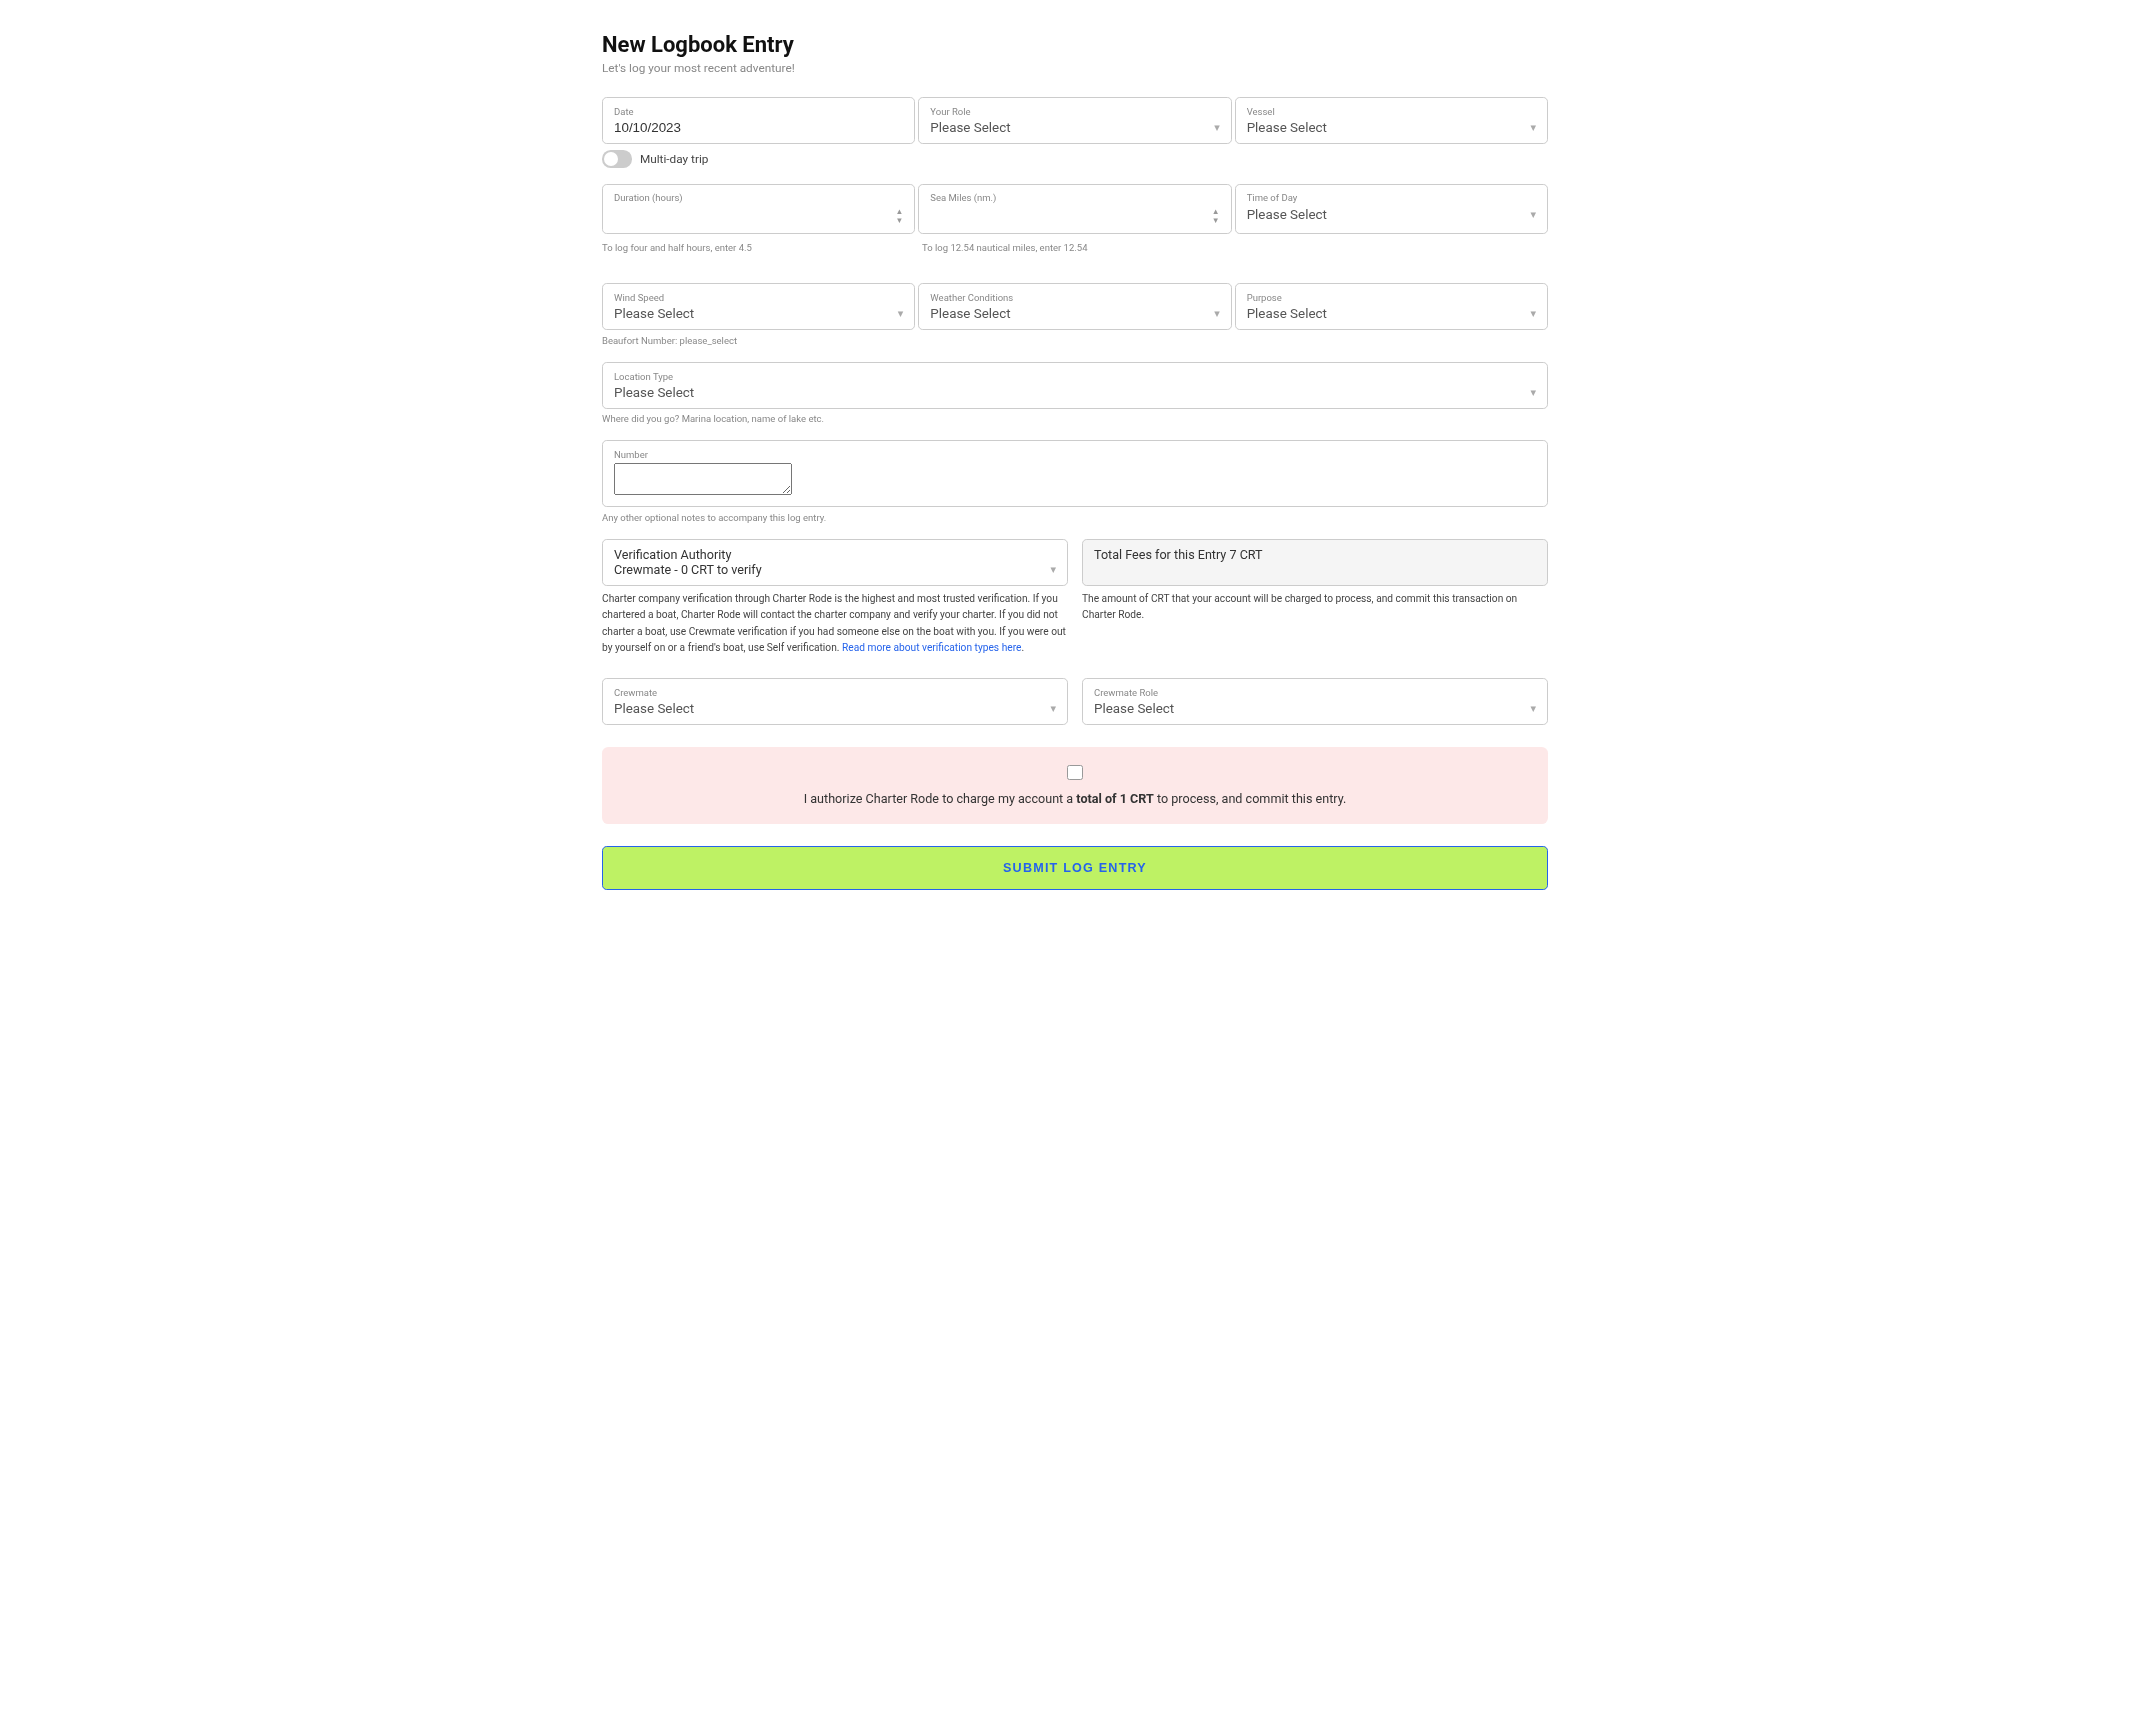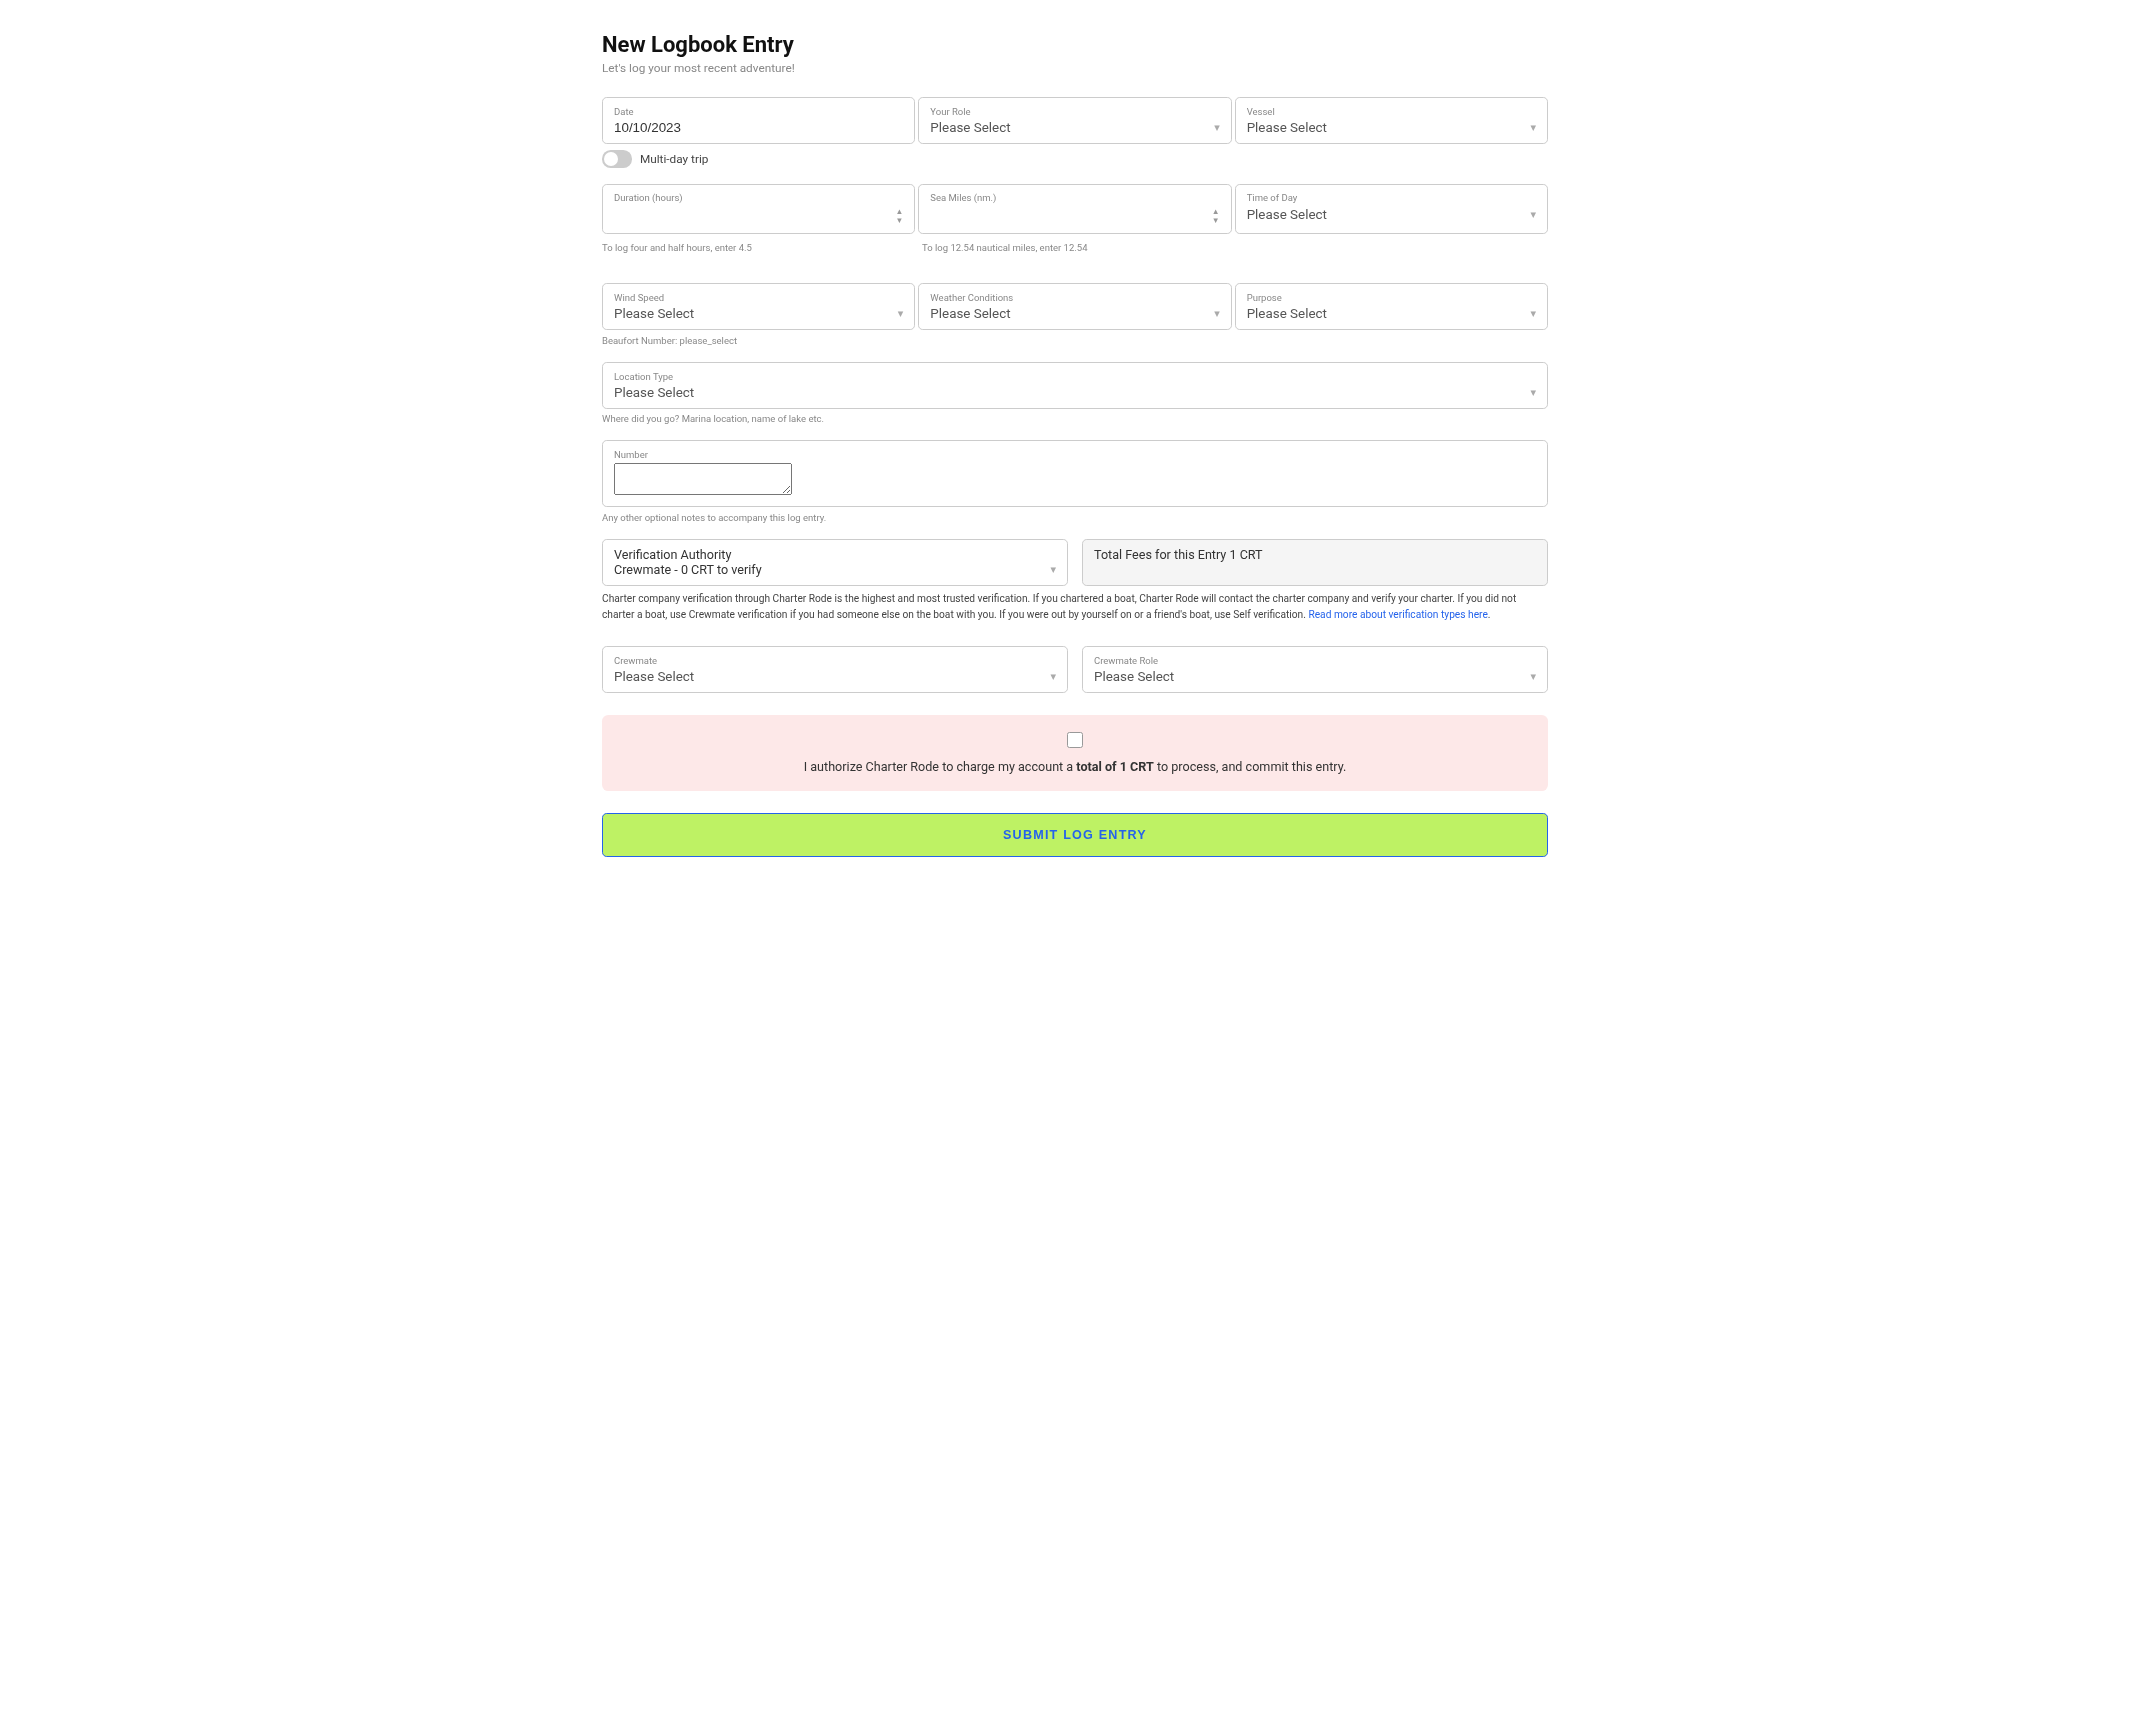--- a/index.html
+++ b/index.html
@@ -346,30 +346,33 @@
 <div class="verification-section">
   <div class="verification-box">
     <label>Verification Authority</label>
     <div class="select-display">
       <span class="value">Crewmate - 0 CRT to verify</span>
       <span class="chevron">▾</span>
     </div>
   </div>
   <div class="fees-box">
     <label>Total Fees for this Entry</label>
-    <span class="value">1 CRT</span>
+    <span class="value">7 CRT</span>
   </div>
 </div>
 
 <div style="display:flex; gap:14px; margin-bottom:15.8px;">
   <div style="flex:1;">
     <p class="verification-desc">
       <span>Charter company verification through Charter Rode is the highest and most trusted verification. If you chartered a boat, Charter Rode will contact the charter company and verify your charter. If you did not charter a boat, use Crewmate verification if you had someone else on the boat with you. If you were out by yourself on or a friend's boat, use Self verification.</span>
       <a href="#">Read more about verification types here</a>.
     </p>
+  </div>
+  <div style="flex:1;">
+    <p class="fees-desc">The amount of CRT that your account will be charged to process, and commit this transaction on Charter Rode.</p>
   </div>
 </div>
 
 <div class="crewmate-row">
   <div class="form-group" style="flex:1;">
     <label>Crewmate</label>
     <div class="select-display">
       <span class="value placeholder">Please Select</span>
       <span class="chevron">▾</span>
     </div>

